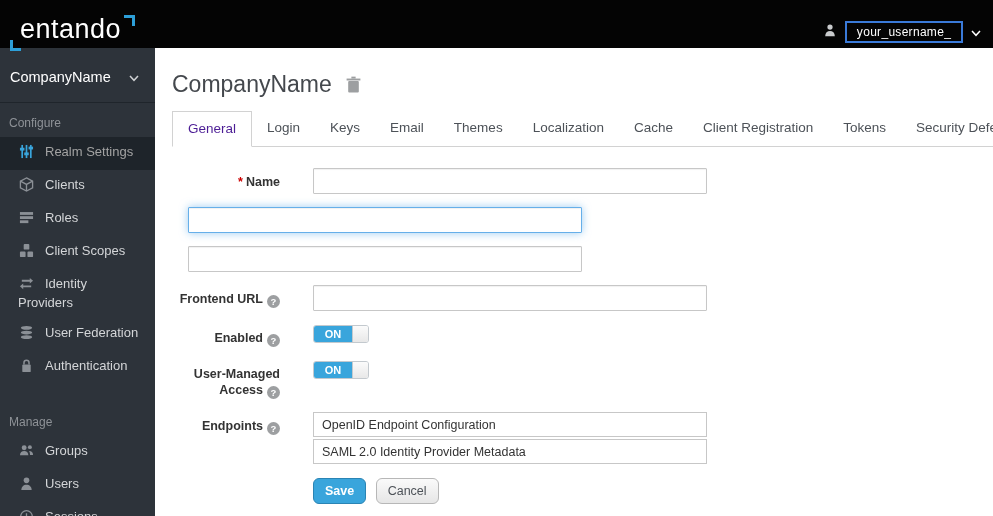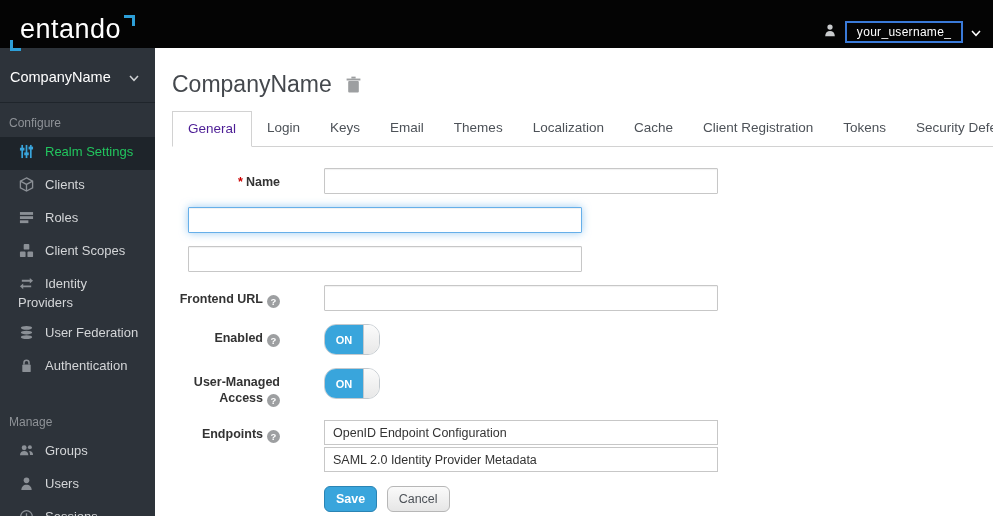--- a/index.html
+++ b/index.html
@@ -25,52 +25,52 @@
 
   
   .sidebar { width:155px; flex-shrink:0; background:#2d333a; color:#d4d6d8; }
   .realm-selector { display:flex; align-items:center; justify-content:space-between;
     padding:21px 16px 17px 10px; color:#fff; font-size:14.5px; cursor:pointer;
     border-bottom:1px solid #1f252b; }
   .nav-section-label { padding:13px 10px 7px 9px; font-size:12px; color:#8e9297; }
   .nav-item { padding:7px 10px 7px 18px; font-size:13px; line-height:16px; cursor:pointer; }
   .nav-item .nav-icon { display:inline-block; width:16px; margin-right:11px;
     text-align:center; vertical-align:-3px; }
-  .nav-item.active { background:#1e242a; color:#22c55e; }
+  .nav-item.active { background:#1e242a; color:#a3a3a3; }
   .manage-gap { margin-top:18px; }
 
   
   .content { flex:1; background:#fff; overflow:hidden; }
   .page-header { display:flex; align-items:center; gap:13px; margin:23px 0 0 17px; }
   .page-title { font-size:23px; font-weight:400; color:#44484d; }
   .trash-btn { cursor:pointer; display:inline-flex; }
 
   .tabs { display:flex; margin:13px 0 0 17px; border-bottom:1px solid #d2d2d2; }
   .tab { padding:9px 15px 10px; font-size:13.5px; color:#4d5258; cursor:pointer;
     margin-bottom:-1px; white-space:nowrap; }
   .tab.active { color:#4c1d95; background:#fff; border:1px solid #d2d2d2;
     border-bottom:1px solid #fff; }
 
   
   .form { margin-top:21px; }
-  .form-row { display:flex; margin-bottom:13px;gap:11px; }
+  .form-row { display:flex; margin-bottom:13px; }
   .label-col { width:125px; text-align:right; font-size:12.5px; font-weight:600;
     color:#333; line-height:16px; padding-top:6px; }
   .req { color:#c00; margin-right:3px; font-weight:600; }
   .input-col { margin-left:33px; }
   .text-input { width:394px; height:26px; border:1px solid #c7c7c7; border-radius:1px;
     padding:0 7px; font-size:13px; font-family:"Liberation Sans",sans-serif; color:#333;
     box-shadow:inset 0 1px 1px rgba(0,0,0,.06); }
   .text-input.focused { border-color:#66afe9; outline:0;
     box-shadow:inset 0 1px 1px rgba(0,0,0,.06), 0 0 8px rgba(102,175,233,.65); }
   .help { display:inline-block; width:13px; height:13px; border-radius:50%;
     background:#9d9fa1; color:#fff; font-size:9.5px; line-height:13px; text-align:center;
     font-weight:700; margin-left:4px; vertical-align:-2px; cursor:pointer; }
-  .toggle { display:inline-flex; border:1px solid #c3c9ce; border-radius:12px;
-    overflow:hidden; height:31px; cursor:pointer; }
+  .toggle { display:inline-flex; border:1px solid #c3c9ce; border-radius:3px;
+    overflow:hidden; height:18px; cursor:pointer; }
   .toggle-on { width:38px; background:#39a5dc; color:#fff; font-size:11px; font-weight:700;
     display:flex; align-items:center; justify-content:center; }
   .toggle-handle { width:16px; background:linear-gradient(#fbfbfb,#e8e8e8);
     border-left:1px solid #c3c9ce; }
   .endpoint-link { display:block; width:394px; border:1px solid #c7c7c7; padding:5px 8px 4px;
     font-size:12.5px; color:#333; margin-bottom:2px; cursor:pointer; background:#fff; }
   .btn-row { margin-top:14px; }
   .btn { display:inline-block; font-size:12.5px; padding:5px 11px; border-radius:6px;
     cursor:pointer; font-family:"Liberation Sans",sans-serif; }
   .btn-primary { background:#39a5dc; border:1px solid #2a84b4; color:#fff; font-weight:600; }

